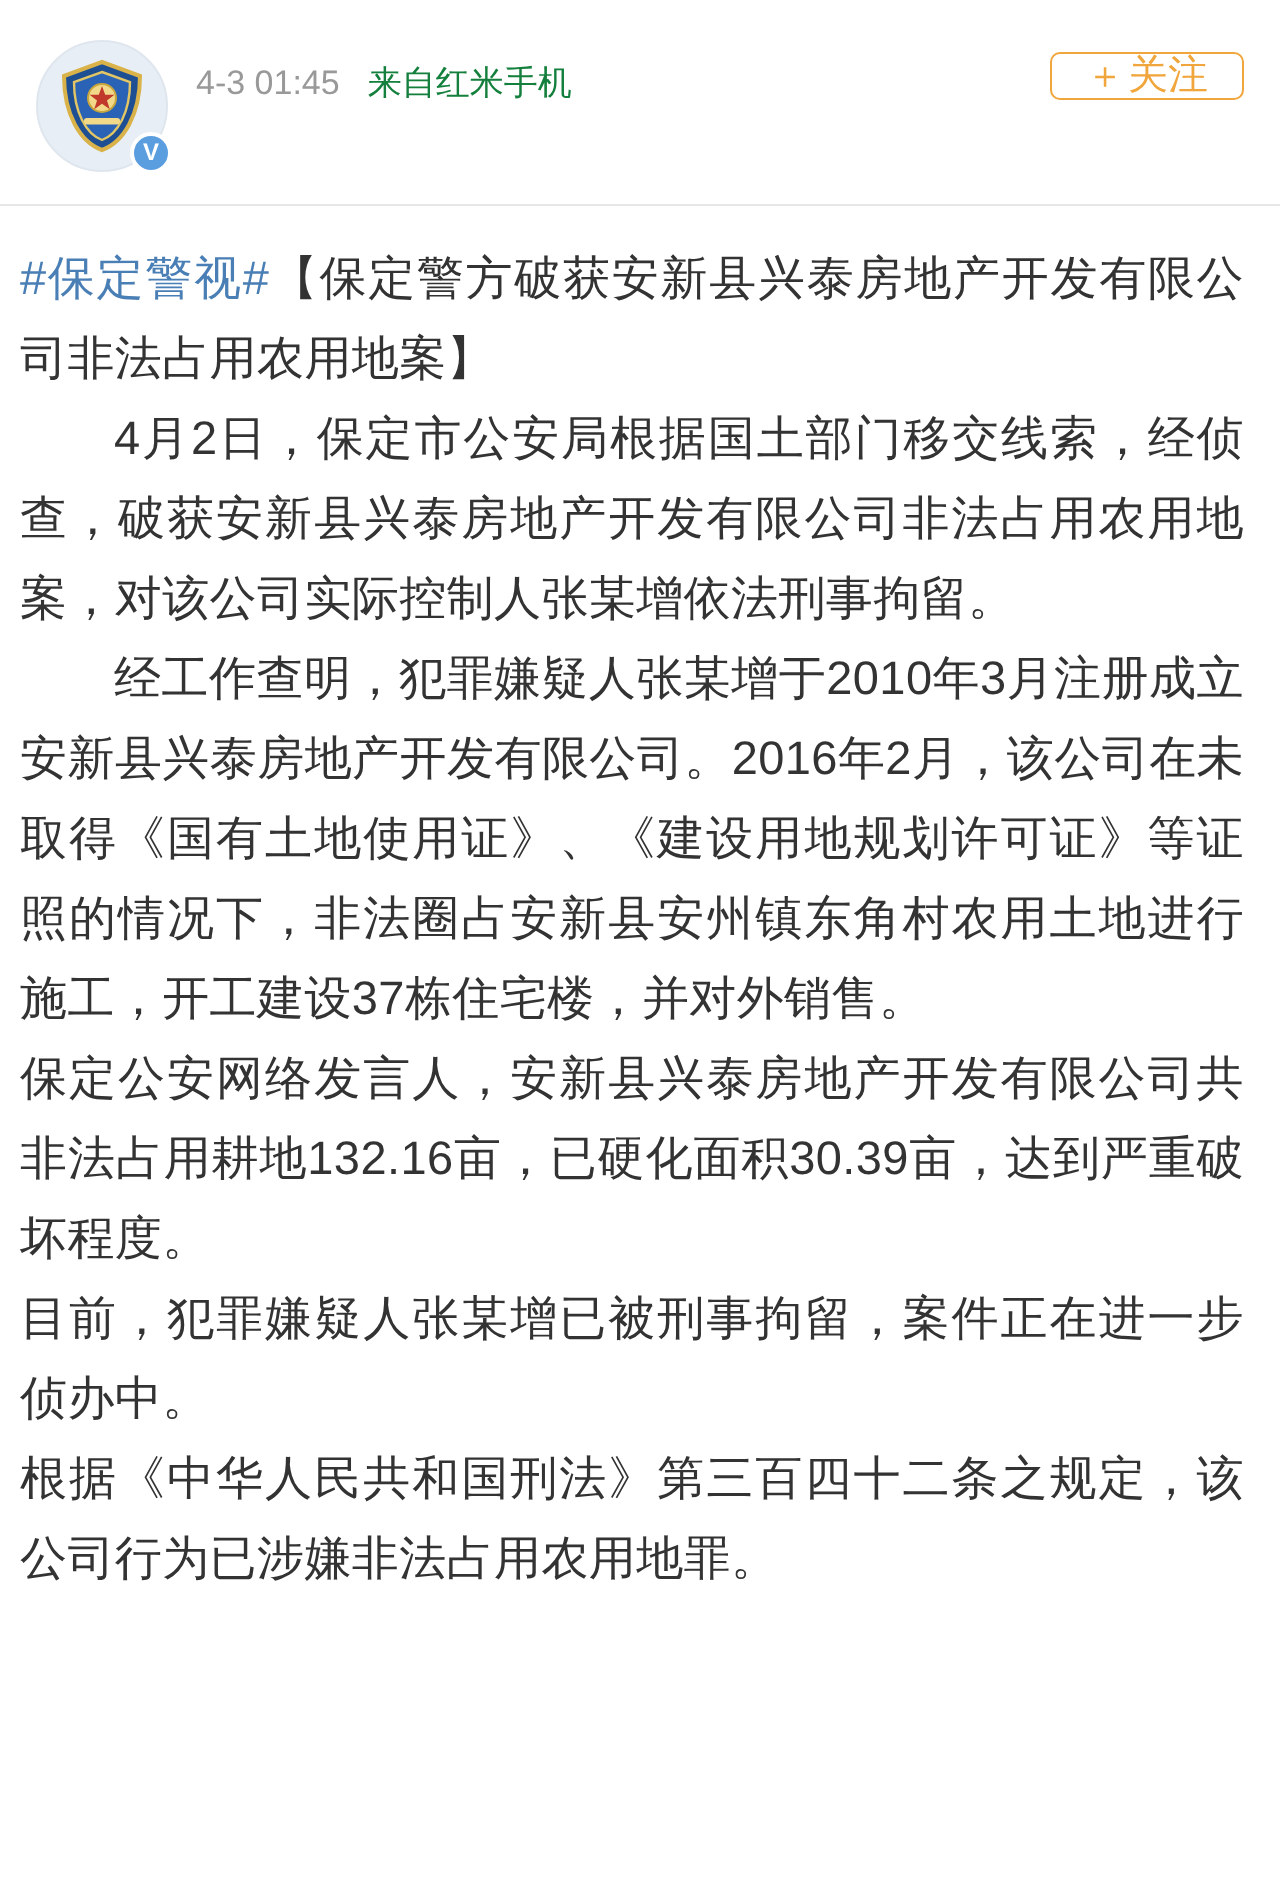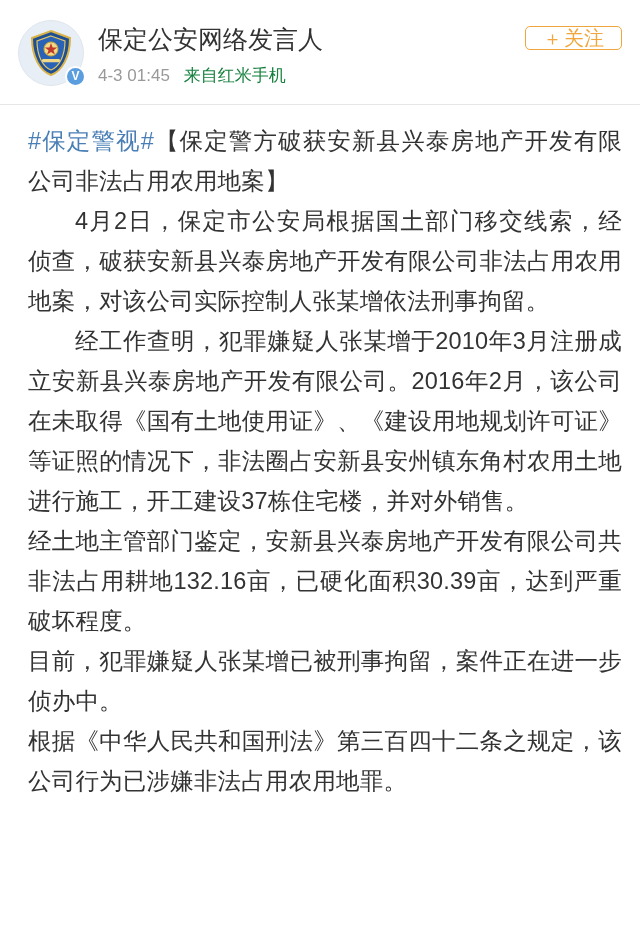--- a/index.html
+++ b/index.html
@@ -111,21 +111,21 @@
     font-size: 19px;
     margin-right: 2px;
   }
   .divider {
     height: 1px;
     background: #e6e6e6;
     margin: 6px 0 0 0;
   }
   
   .content {
-    padding: 16px 18px 0 28px;
+    padding: 16px 18px 0 10px;
     box-sizing: border-box;
   }
   .content p {
     margin: 0;
     font-size: 23.5px;
     line-height: 40px;
     color: #333333;
     letter-spacing: 0.2px;
     font-family: "Liberation Sans", sans-serif;
     text-align: justify;
@@ -154,36 +154,35 @@
           <path d="M22 7 L36 12 C36 27 30 38 22 41 C14 38 8 27 8 12 Z" fill="#2a63b5" stroke="#e2c564" stroke-width="1.2"></path>
           <circle cx="22" cy="20" r="7" fill="#f2d98a" stroke="#c9a63c" stroke-width="1"></circle>
           <path d="M22 14 L23.6 18.4 L28.2 18.4 L24.5 21.2 L25.9 25.6 L22 22.9 L18.1 25.6 L19.5 21.2 L15.8 18.4 L20.4 18.4 Z" fill="#c0392b"></path>
           <rect x="13" y="30" width="18" height="3.2" rx="1.4" fill="#f2d98a"></rect>
         </svg>
       </div>
       <div class="verified">V</div>
     </div>
 
     <div class="head-text">
-      <div class="username">保定公安网络发言人</div>
       <div class="meta">
         <span>4-3 01:45</span><span class="source">来自红米手机</span>
       </div>
     </div>
 
     <div class="follow-btn">
       <span class="plus">＋</span><span>关注</span>
     </div>
 
   </div>
 
   <div class="divider"></div>
 
   <div class="content">
     <p><span class="topic">#保定警视#</span><span class="title-line">【保定警方破获安新县兴泰房地产开发有限公司非法占用农用地案】</span></p>
     <p class="indent">4月2日，保定市公安局根据国土部门移交线索，经侦查，破获安新县兴泰房地产开发有限公司非法占用农用地案，对该公司实际控制人张某增依法刑事拘留。</p>
     <p class="indent">经工作查明，犯罪嫌疑人张某增于2010年3月注册成立安新县兴泰房地产开发有限公司。2016年2月，该公司在未取得《国有土地使用证》、《建设用地规划许可证》等证照的情况下，非法圈占安新县安州镇东角村农用土地进行施工，开工建设37栋住宅楼，并对外销售。</p>
-    <p>经土地主管部门鉴定，安新县兴泰房地产开发有限公司共非法占用耕地132.16亩，已硬化面积30.39亩，达到严重破坏程度。</p>
+    <p>保定公安网络发言人，安新县兴泰房地产开发有限公司共非法占用耕地132.16亩，已硬化面积30.39亩，达到严重破坏程度。</p>
     <p>目前，犯罪嫌疑人张某增已被刑事拘留，案件正在进一步侦办中。</p>
     <p>根据《中华人民共和国刑法》第三百四十二条之规定，该公司行为已涉嫌非法占用农用地罪。</p>
   </div>
 
 </div>
 
 </body></html>

